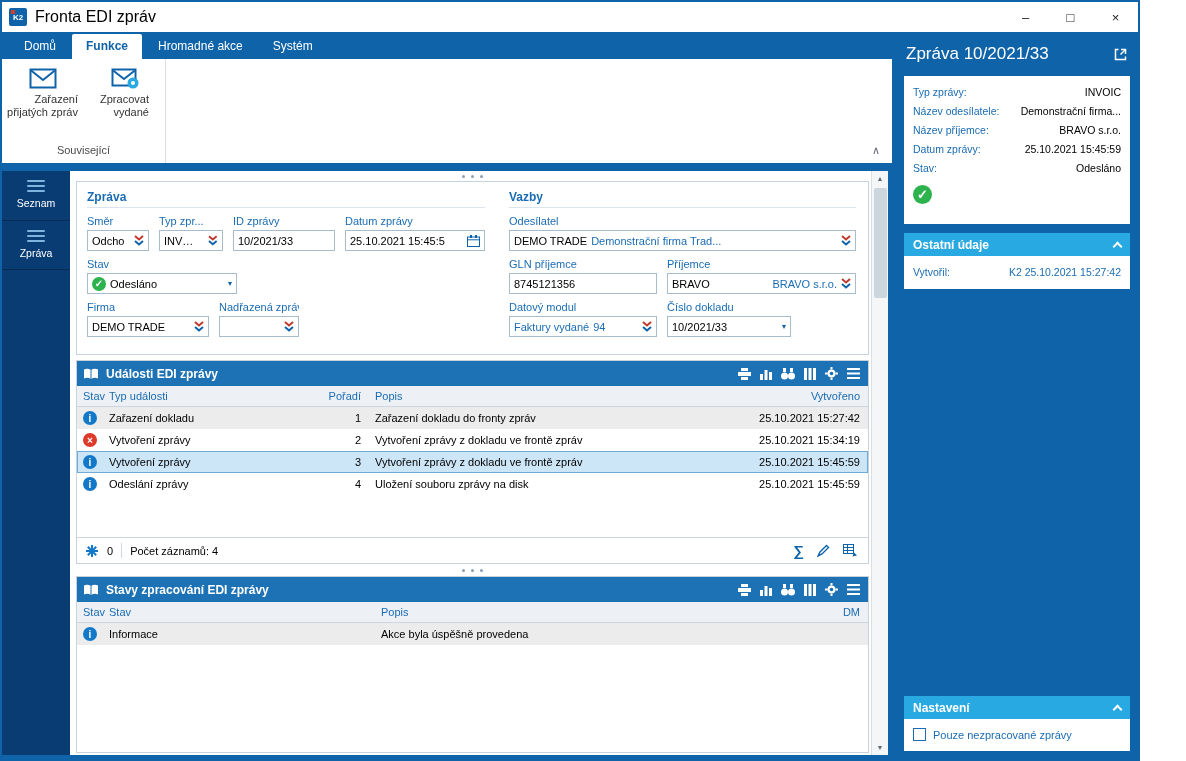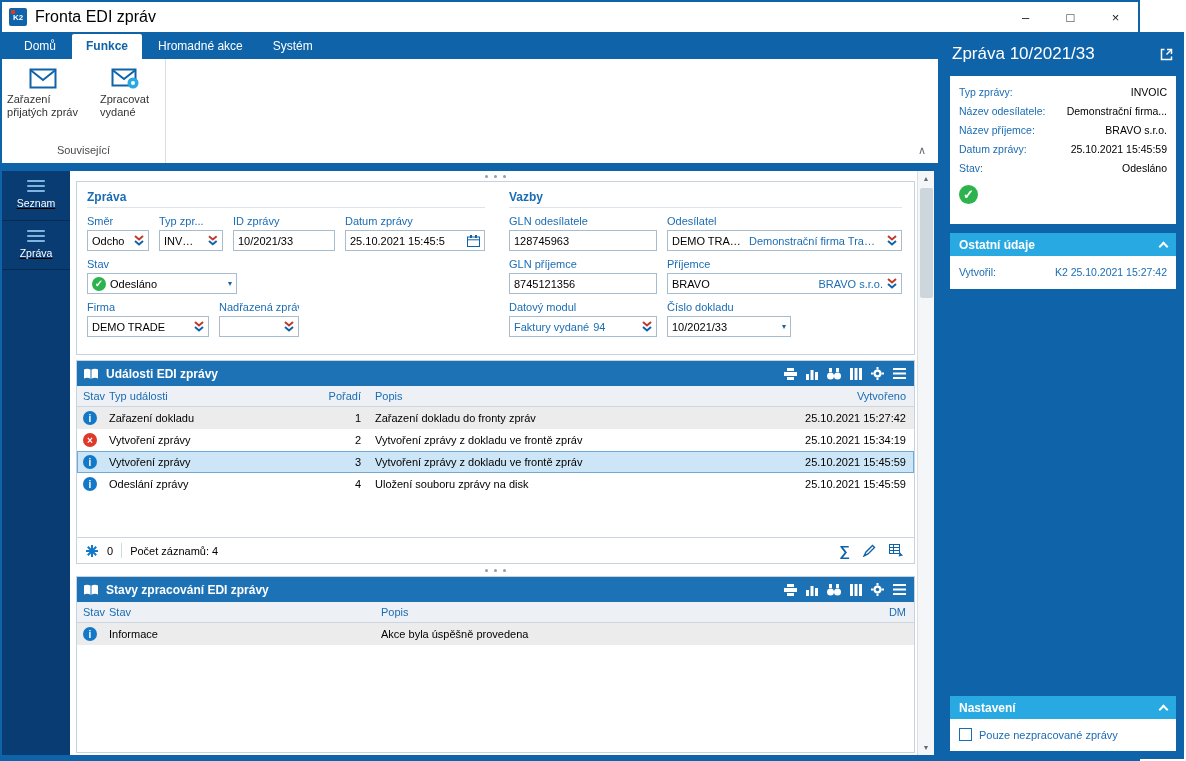--- a/index.html
+++ b/index.html
@@ -19,28 +19,28 @@
 
   
   .tab-row { height:27px; background:#0f63a9; display:flex; align-items:flex-end; padding-left:8px; gap:2px; flex:0 0 auto; }
   .tab { color:#fff; font-size:12px; padding:5px 14px 6px; border-radius:2px 2px 0 0; }
   .tab.active { background:#fff; color:#0f63a9; font-weight:bold; }
 
   
   .ribbon { height:104px; background:#fff; position:relative; flex:0 0 auto; }
   .ribbon-group { position:absolute; left:0; top:0; bottom:0; width:164px; border-right:1px solid #d9dee3; display:flex; flex-direction:column; }
   .rb-btn-row { flex:1; display:flex; justify-content:center; gap:4px; padding-top:5px; }
-  .ribbon-btn { width:78px; display:flex; flex-direction:column; align-items:center; padding-top:4px; gap:4px; font-size:11px; color:#333; text-align:left; line-height:1.15; cursor:default; }
+  .ribbon-btn { width:78px; display:flex; flex-direction:column; align-items:center; padding-top:4px; gap:4px; font-size:11px; color:#333; text-align:right; line-height:1.15; cursor:default; }
   .ribbon-btn svg { flex:0 0 auto; }
   .group-label { height:19px; text-align:center; font-size:11px; color:#4a4a4a; }
   .ribbon-collapse { position:absolute; right:12px; bottom:6px; color:#667; font-size:11px; }
 
   
   .workspace { flex:1; display:flex; min-height:0; background:#0f63a9; padding:8px 4px 4px 0; }
-  .sidebar { width:68px; background:#0a3c74; display:flex; flex-direction:column; flex:0 0 auto;text-decoration:underline; }
+  .sidebar { width:68px; background:#0a3c74; display:flex; flex-direction:column; flex:0 0 auto; }
   .side-item { padding:9px 2px 10px; display:flex; flex-direction:column; align-items:center; gap:5px; color:#fff; font-size:10.5px; line-height:1.2; border-bottom:1px solid rgba(0,0,0,.28); text-align:center; cursor:default; }
   .side-item.active { background:#1166ae; }
   .bars { display:flex; flex-direction:column; gap:3px; }
   .bars b { width:18px; height:2px; background:#7db4e0; border-radius:1px; }
 
   .content { flex:1; display:flex; min-width:0; background:#fff; }
   .content-main { flex:1; display:flex; flex-direction:column; min-width:0; padding:0 2px 2px 6px; }
   .dots-row { height:10px; display:flex; align-items:center; justify-content:center; flex:0 0 auto; }
   .dots-row i { width:3px; height:3px; border-radius:50%; background:#8aa0b4; margin:0 3px; }
 
@@ -276,26 +276,20 @@
                           <path d="M1 6 L5 9.5 L9 6" stroke="#0f63a9" stroke-width="2" fill="none"></path>
                         </svg>
                     </div>
                   </div>
                 </div>
               </div>
 
               <div class="fgroup fg-right">
                 <div class="fgroup-title">Vazby</div>
                 <div class="frow">
-                  <div class="ffield" style="width:148px;">
-                    <div class="flabel">GLN odesílatele</div>
-                    <div class="inp">
-                      <span class="val">128745963</span>
-                    </div>
-                  </div>
                   <div class="ffield" style="flex:1;min-width:0;">
                     <div class="flabel">Odesílatel</div>
                     <div class="inp">
                       <span class="val">DEMO TRADE</span>
                       <span class="detail-gray">Demonstrační firma Trad...</span>
                         <span class="spacer"></span>
                       <svg width="10" height="11" viewBox="0 0 10 11">
                           <path d="M1 1 L5 4.5 L9 1" stroke="#c0392b" stroke-width="2" fill="none"></path>
                           <path d="M1 6 L5 9.5 L9 6" stroke="#0f63a9" stroke-width="2" fill="none"></path>
                         </svg>

